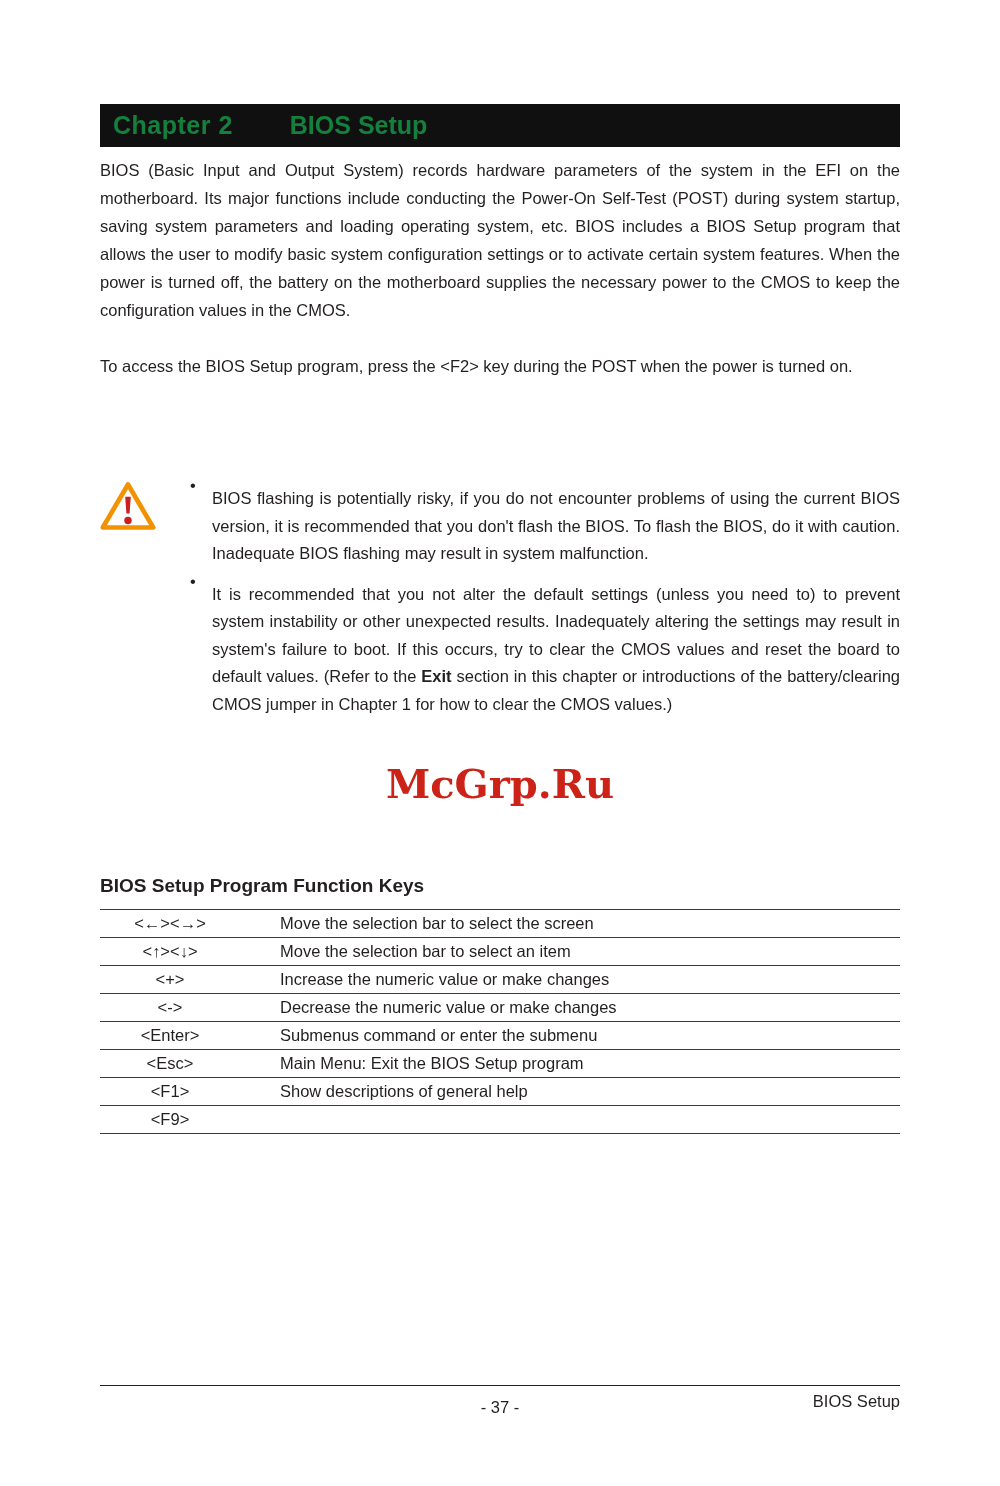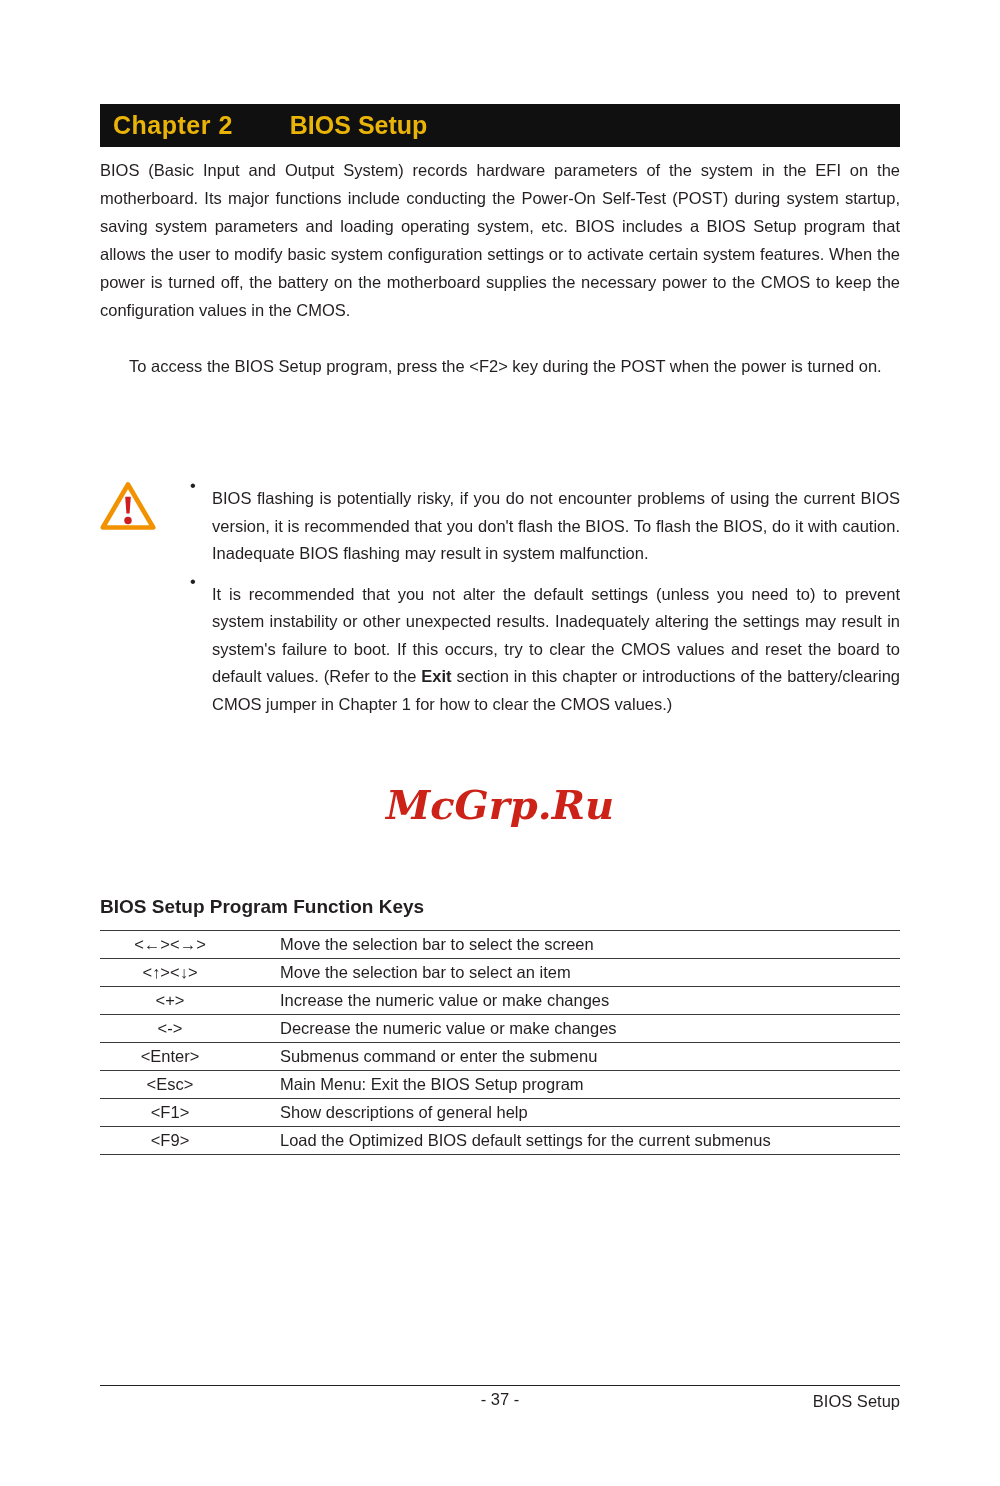--- a/index.html
+++ b/index.html
@@ -16,39 +16,38 @@
     background: #ffffff;
     overflow: hidden;
   }
   .content {
     padding: 0 100px;
   }
   .chapter-bar {
     margin-top: 104px;
     height: 43px;
     background: #101010;
-    color: #eab308;
+    color: #15803d;
     display: flex;
     align-items: center;
     padding-left: 13px;
     font-size: 25px;
     font-weight: bold;
   }
   .chapter-bar .chapter-no { letter-spacing: 0.5px; }
   .chapter-bar .chapter-title { margin-left: 57px; }
   .para {
     margin-top: 9px;
     font-size: 16.5px;
     line-height: 28px;
     text-align: justify;
   }
   .para.second {
     margin-top: 28px;
     text-align: left;
-    margin-left: 29px;
   }
   .warning-block {
     margin-top: 92px;
     display: flex;
   }
   .warning-icon-col {
     width: 66px;
     flex: 0 0 66px;
     padding-top: 8px;
   }
@@ -66,27 +65,26 @@
     flex: 0 0 22px;
     text-align: left;
   }
   .bullet-text {
     flex: 1;
     text-align: justify;
     margin-top: 13px;
   }
   .bold-inline { font-weight: bold; }
   .watermark {
-    margin-top: 63px;
+    margin-top: 42px;
     text-align: center;
     font-family: "DejaVu Serif", serif;
     font-weight: bold;
     font-size: 40px;
     color: #cc2217;
-    font-style: italic;
   }
   .fk-heading {
     margin-top: 68px;
     font-size: 19px;
     font-weight: bold;
   }
   .fk-table {
     margin-top: 12px;
     font-size: 16.5px;
   }
@@ -117,21 +115,21 @@
     right: 100px;
     top: 1385px;
     border-top: 1.5px solid #222222;
     padding-top: 6px;
     font-size: 16.5px;
     height: 30px;
   }
   .footer-page {
     position: absolute;
     left: 50%;
-    top: 4px;
+    top: 12px;
     transform: translateX(-50%);
   }
   .footer-right {
     position: absolute;
     right: 0;
     top: 6px;
   }
 </style>
 </head>
 <body>
@@ -211,23 +209,20 @@
         </div>
       </div>
       <div class="fk-row">
         <div class="fk-key">&lt;F1&gt;</div>
         <div class="fk-desc">
           <div class="desc-line">Show descriptions of general help</div>
         </div>
       </div>
       <div class="fk-row">
         <div class="fk-key">&lt;F9&gt;</div>
-        <div class="fk-desc">
-          <div class="desc-line">Load the Optimized BIOS default settings for the current submenus</div>
-        </div>
       </div>
     </div>
 
   </div>
 
   <div class="footer">
     <span class="footer-page">- 37 -</span>
     <span class="footer-right">BIOS Setup</span>
   </div>
 </div>

